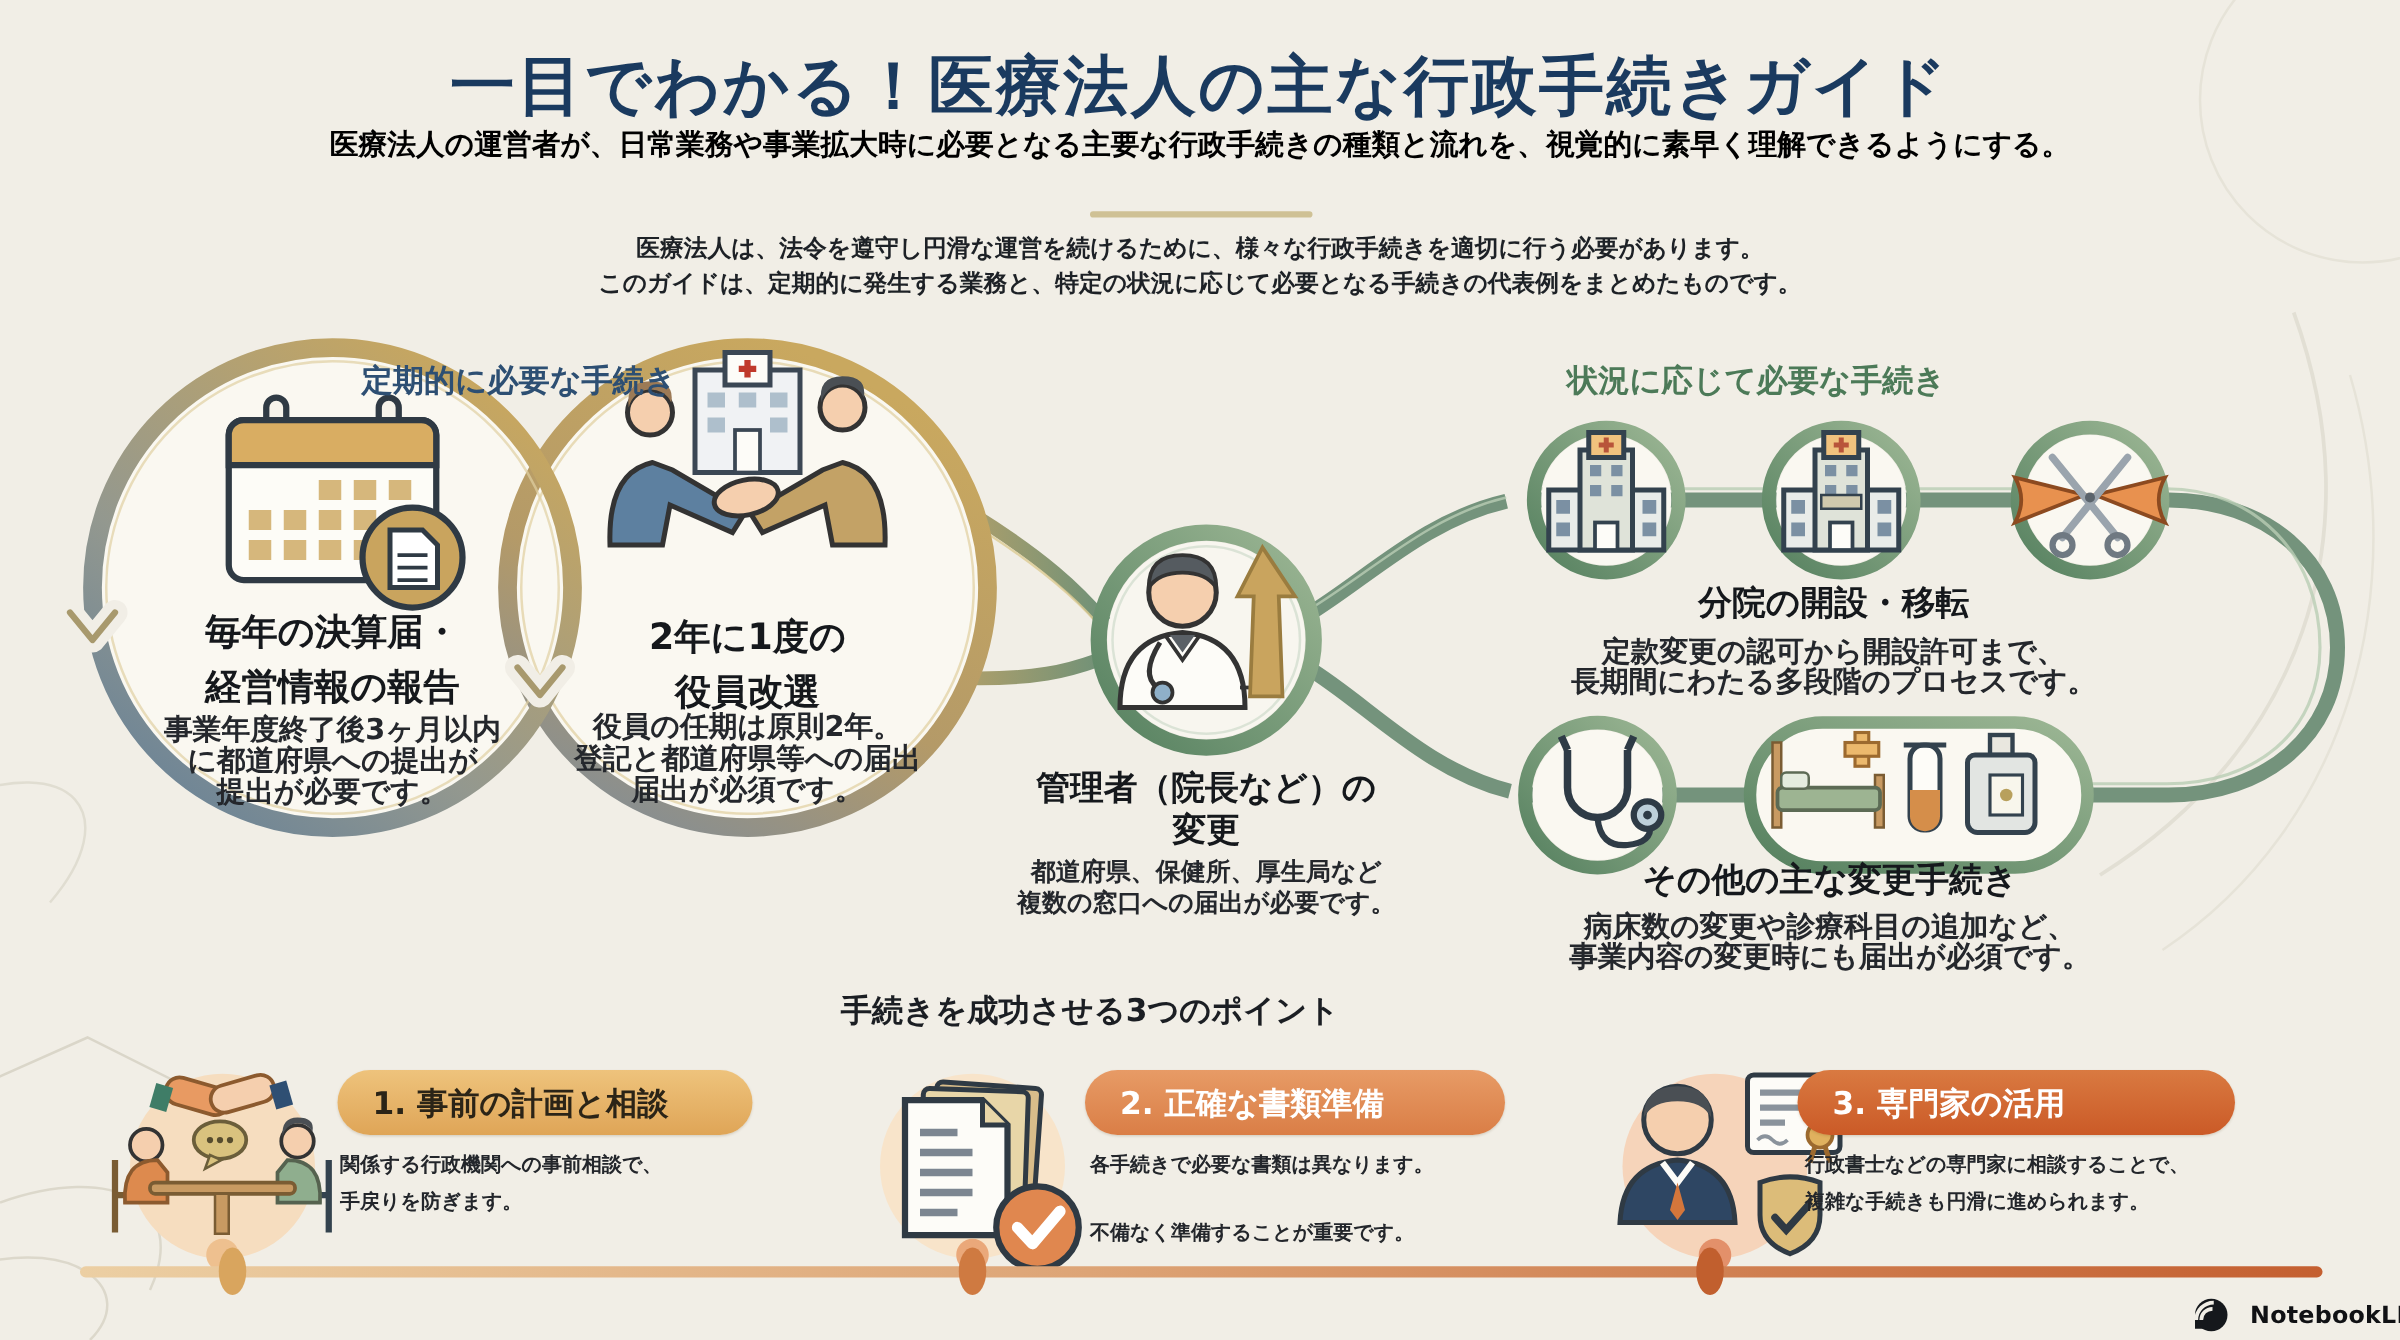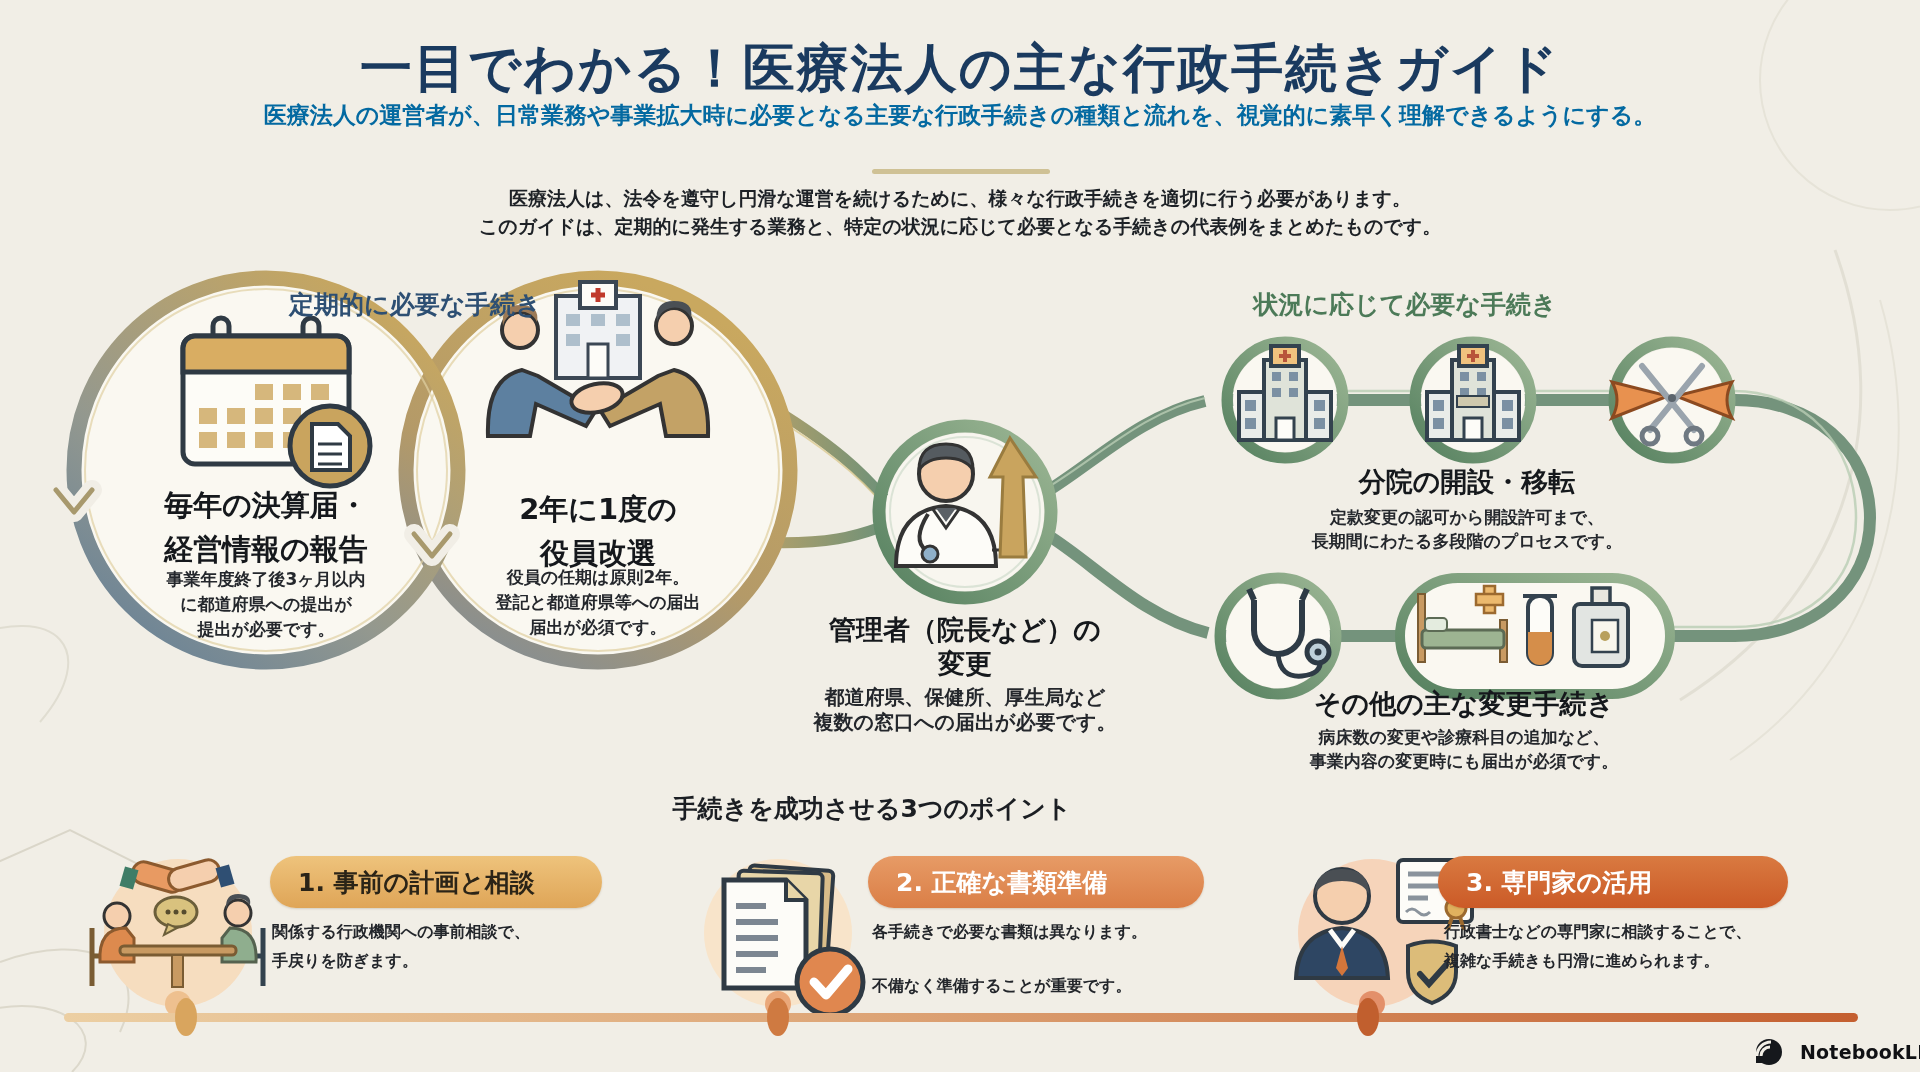--- a/index.html
+++ b/index.html
@@ -5,28 +5,28 @@
   html,body{margin:0;padding:0;}
   body{
     width:1920px;height:1072px;position:relative;overflow:hidden;
     background:#f1eee6;color:#1f2328;
     font-family:"DejaVu Sans","Liberation Sans",sans-serif;
   }
   .abs{position:absolute;}
   .ctr{transform:translateX(-50%);white-space:nowrap;}
   .nw{white-space:nowrap;}
   .title{font-size:52px;font-weight:800;color:#1a3a5f;letter-spacing:2px;}
-  .subtitle{font-size:23px;font-weight:800;color:#0369a1;}
+  .subtitle{font-size:23px;font-weight:800;color:#000000;}
   .intro{font-size:19px;font-weight:700;color:#1d2126;}
   .sec-h{font-size:25px;font-weight:800;}
   .sec-h.blue{color:#2d4f73;}
   .sec-h.green{color:#4c7a58;}
   .node-t{font-size:29px;font-weight:800;color:#15181c;}
   .node-t.sm{font-size:27px;}
-  .node-b{font-size:17px;font-weight:700;color:#24272c;}
+  .node-b{font-size:23px;font-weight:700;color:#24272c;}
   .node-b.md{font-size:20px;}
   .divider{background:#cfc195;border-radius:3px;}
   .pill{display:flex;align-items:center;padding-left:28px;border-radius:27px;
         font-size:25px;font-weight:800;height:52px;box-sizing:border-box;
         box-shadow:0 1px 2px rgba(90,60,20,.18);}
   .pill.p1{background:linear-gradient(180deg,#eec37c,#dfa557);color:#2b2417;}
   .pill.p2{background:linear-gradient(180deg,#e79b66,#da7e46);color:#fff;}
   .pill.p3{background:linear-gradient(180deg,#d97a41,#cb5a27);color:#fff;}
   .pt-b{font-size:16px;font-weight:700;color:#23262b;}
   .brand{font-size:19px;font-weight:700;color:#101114;letter-spacing:.2px;}

